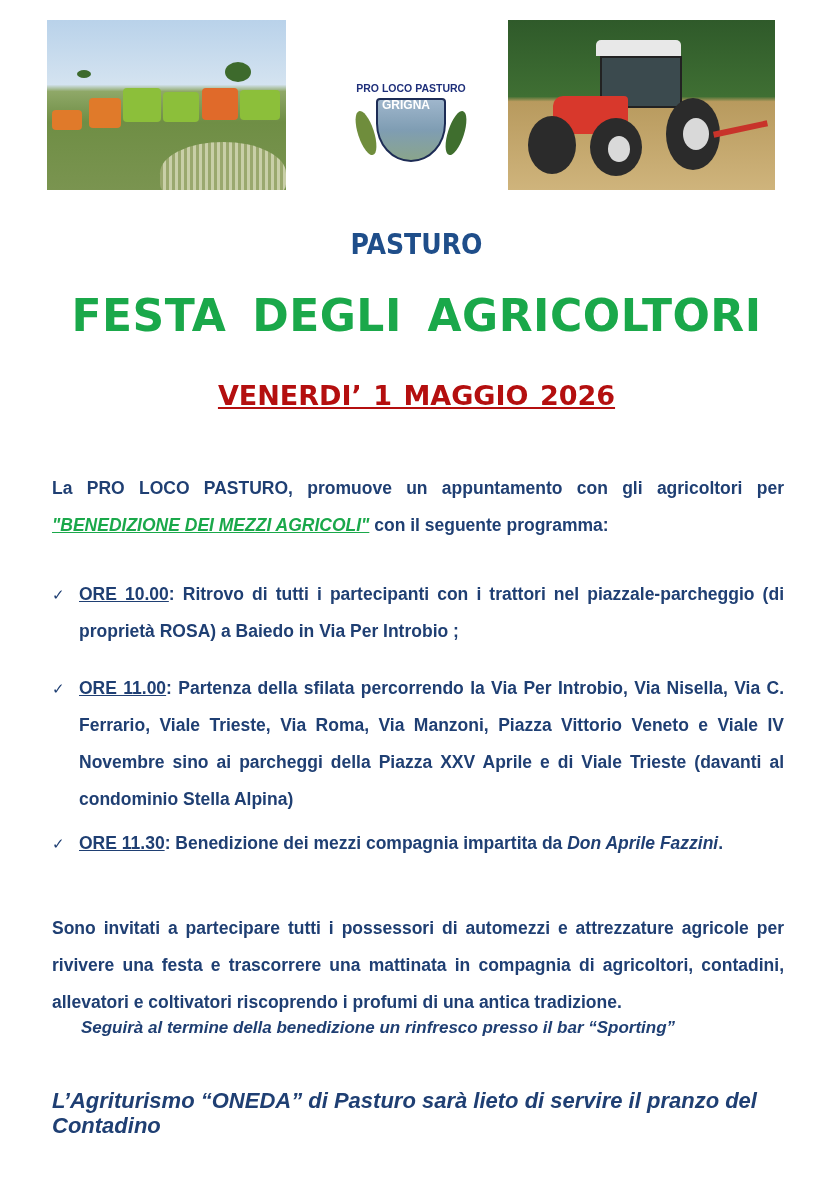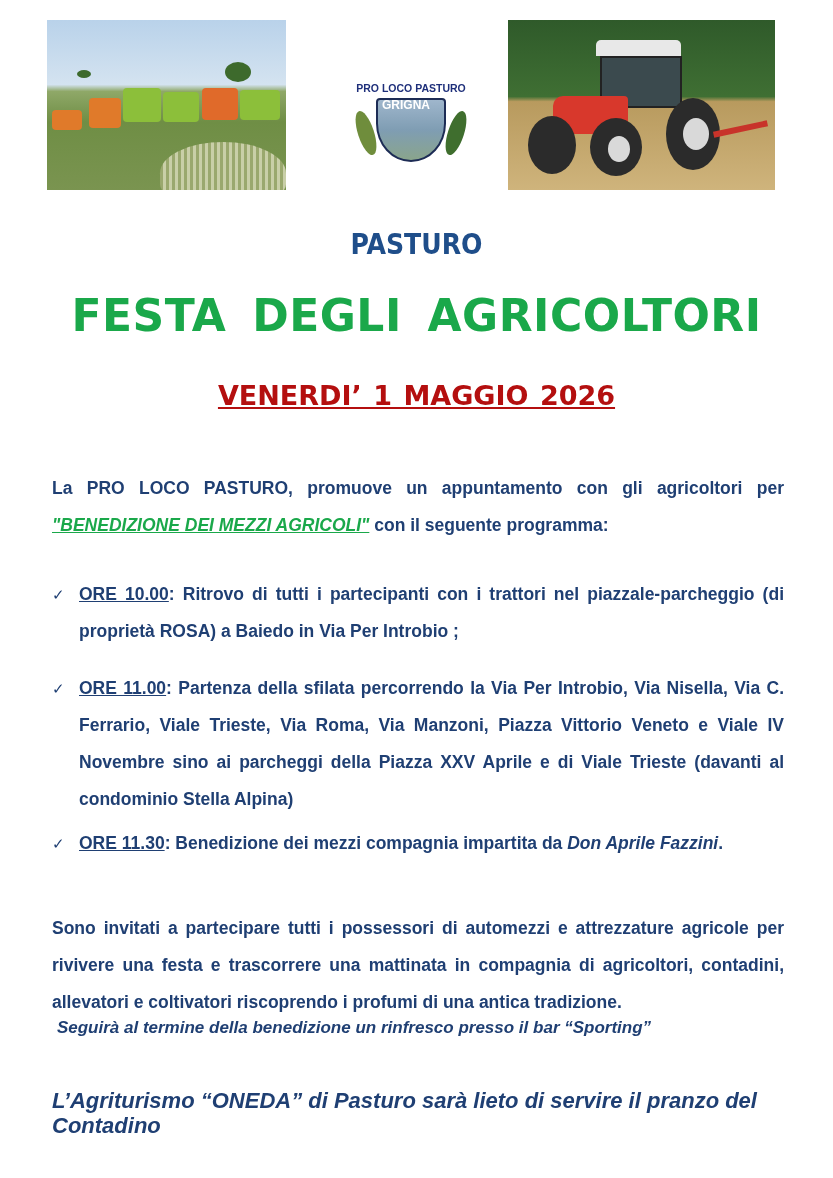--- a/index.html
+++ b/index.html
@@ -48,21 +48,21 @@
     .para { left: 52px; width: 732px; font-size: 17.5px; font-weight: bold; line-height: 37px; text-align: justify; color: #1f3f73; font-family:"Liberation Sans", sans-serif; }
     .intro { top: 470px; }
     .green-italic { color: #1aa84a; font-style: italic; text-decoration: underline; }
     .list { left: 52px; width: 732px; font-family:"Liberation Sans", sans-serif; }
     .item { position:absolute; left: 0; width: 732px; font-size: 17.5px; font-weight: bold; line-height: 37px; color:#1f3f73; }
     .check { position:absolute; left: 0; top: 0; font-weight: normal; font-size: 15px; color:#1f3f73; }
     .item-body { margin-left: 27px; text-align: justify; }
     .time { text-decoration: underline; }
     .italic { font-style: italic; }
     .invite { top: 910px; }
-    .refresh { top: 1018px; left: 0; width: 708px; text-align:center; font-size: 17px; font-weight: bold; font-style: italic; color:#1f3f73; font-family:"Liberation Sans", sans-serif; }
+    .refresh { top: 1018px; left: 0; width: 708px; text-align:center; font-size: 17px; font-weight: bold; font-style: italic; color:#1f3f73; font-family:"Liberation Sans", sans-serif;padding-left:24px; }
     .agri { top: 1088px; left: 52px; width: 760px; font-size: 22px; font-weight: bold; font-style: italic; line-height: 25px; color:#1f3f73; font-family:"Liberation Sans", sans-serif; }
   </style>
 </head>
 <body>
 
 <div class="abs photo-left">
   <div class="tree" style="left:178px;top:42px;width:26px;height:20px;"></div>
   <div class="tree" style="left:30px;top:50px;width:14px;height:8px;"></div>
   <div class="baler" style="left:5px;top:90px;width:30px;height:20px;background:#e07a2a;"></div>
   <div class="baler" style="left:42px;top:78px;width:32px;height:30px;background:#e07a2a;"></div>

